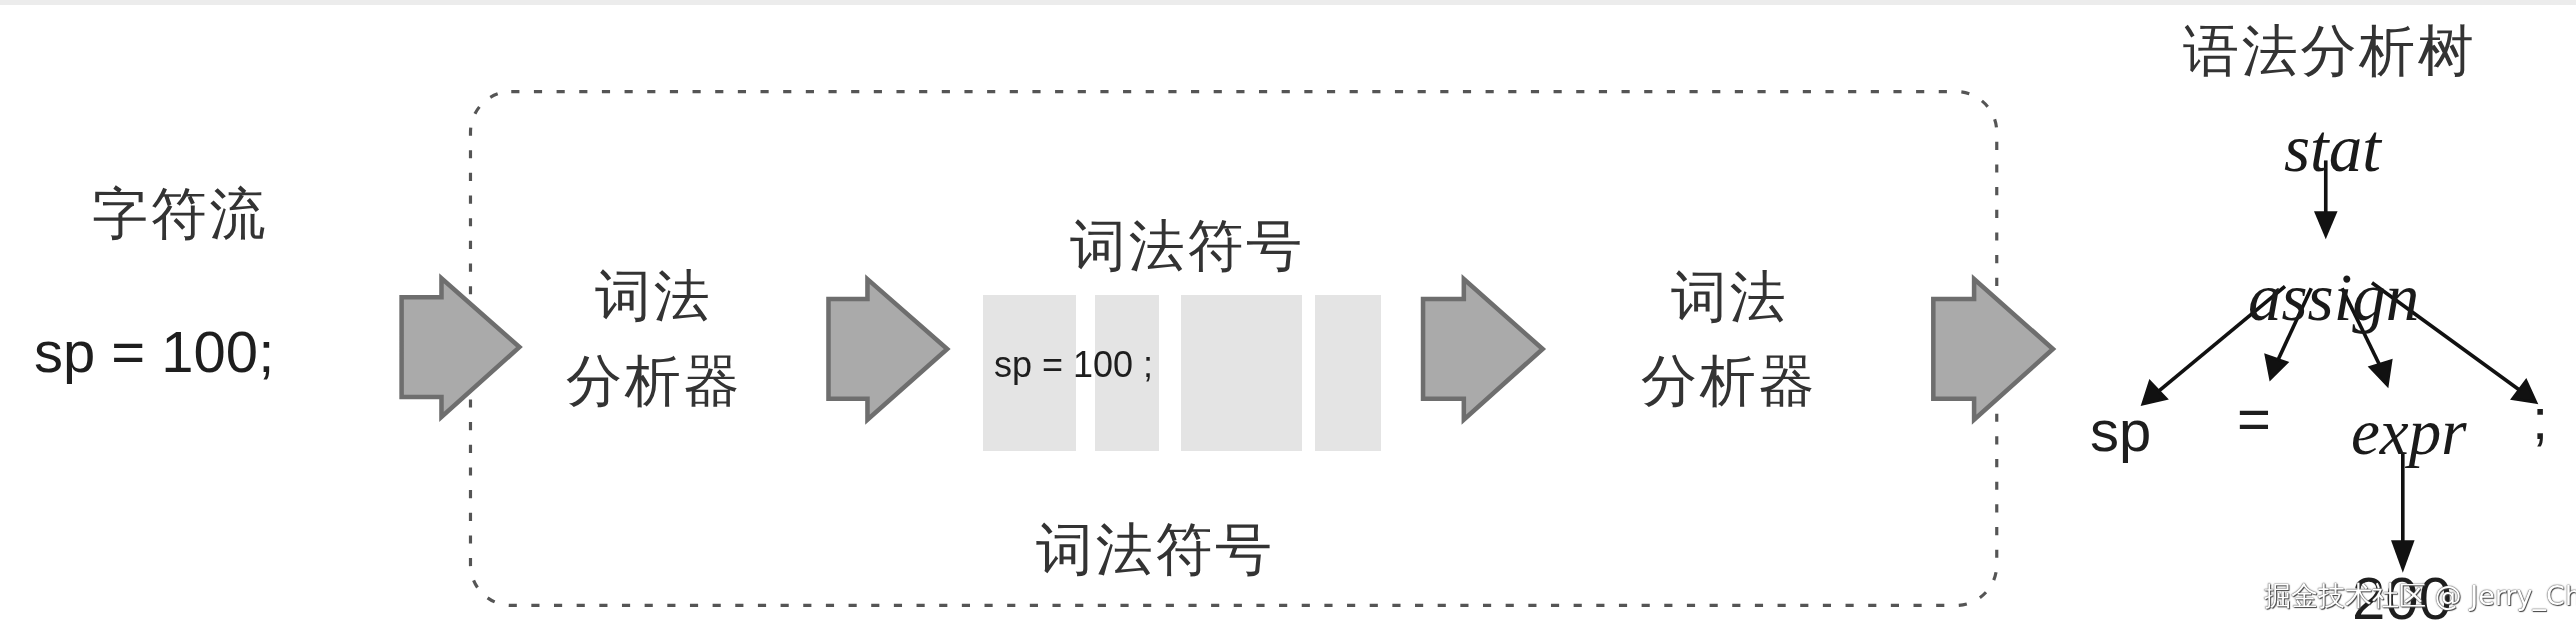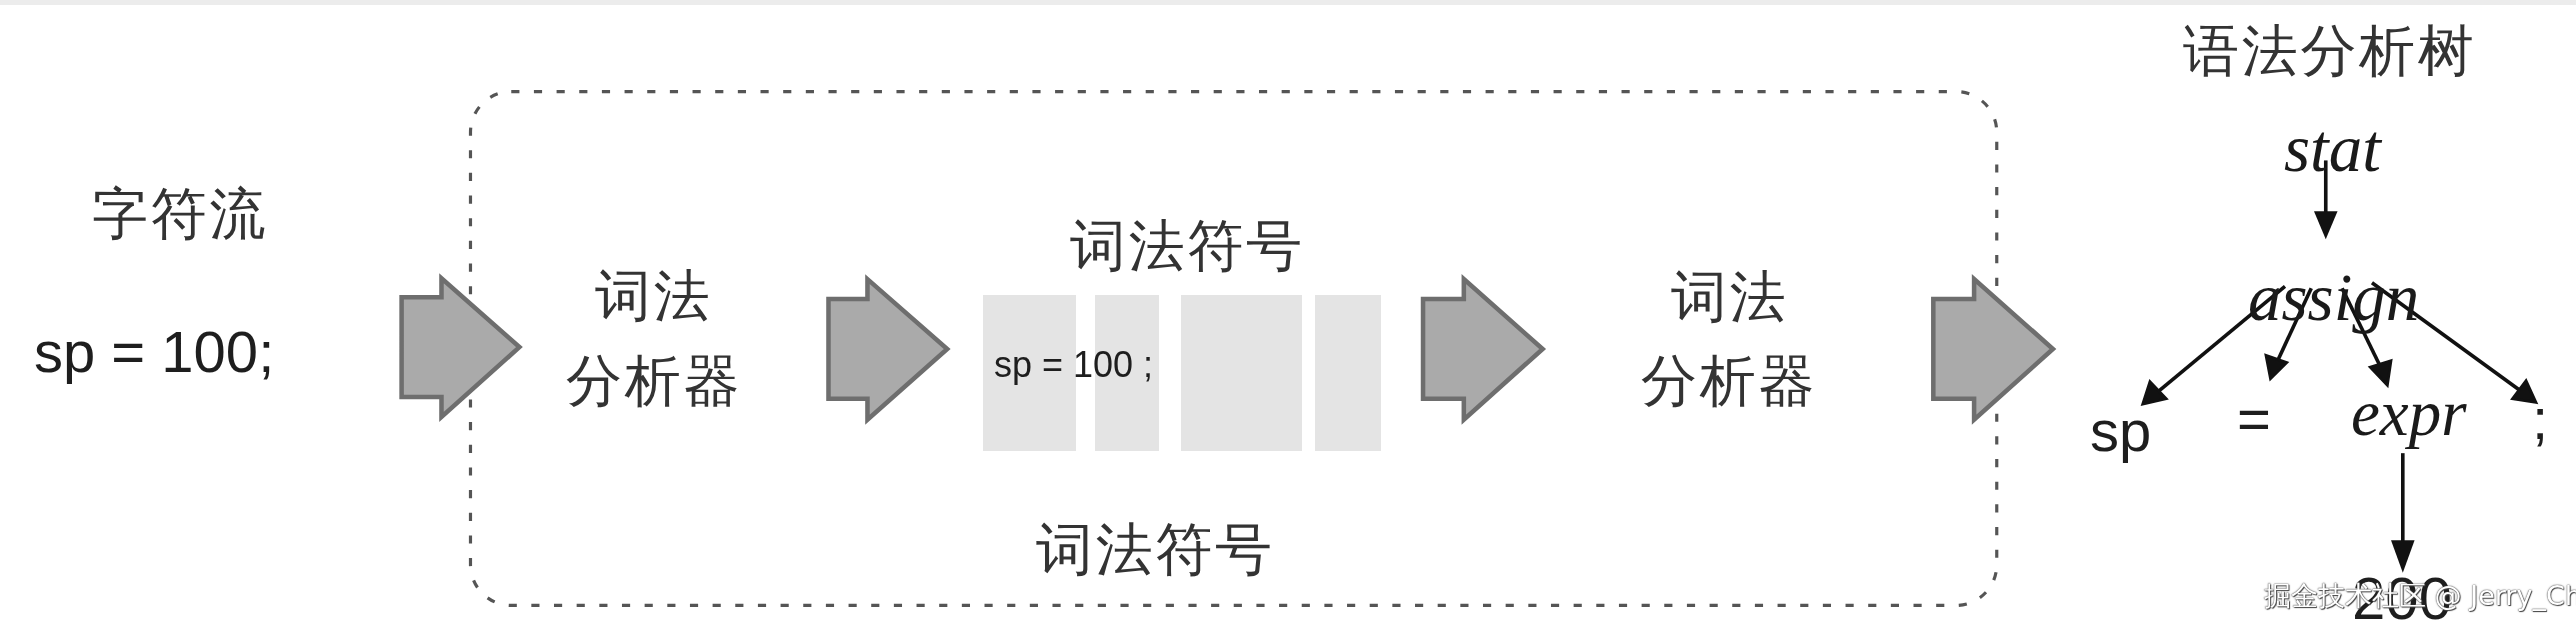--- a/index.html
+++ b/index.html
@@ -81,18 +81,18 @@
 <div class="abs cjk" style="left:1671px; top:269px;">词法</div>
 <div class="abs cjk" style="left:1641px; top:353px;">分析器</div>
 
 <div class="abs cjk" style="left:1036px; top:521px; font-size:57px;">词法符号</div>
 
 <div class="abs cjk" style="left:2183px; top:23px;">语法分析树</div>
 <div class="abs ital" style="left:2284px; top:91px;margin-top:24px;">stat</div>
 <div class="abs ital" style="left:2248px; top:264px;">assign</div>
 <div class="abs code" style="left:2090px; top:402px; font-size:58px;">sp</div>
 <div class="abs code" style="left:2237px; top:390px; font-size:58px;">=</div>
-<div class="abs ital" style="left:2351px; top:381px; font-size:65px;">expr</div>
+<div class="abs ital" style="left:2351px; top:400px; font-size:65px;">expr</div>
 <div class="abs code" style="left:2532px; top:390px; font-size:58px;">;</div>
 <div class="abs code" style="left:2352px; top:569px; font-size:60px;">200</div>
 
 <div class="abs wm" style="left:2264px; top:582px;">掘金技术社区 @ Jerry_Chan</div>
 
 
 </body></html>

